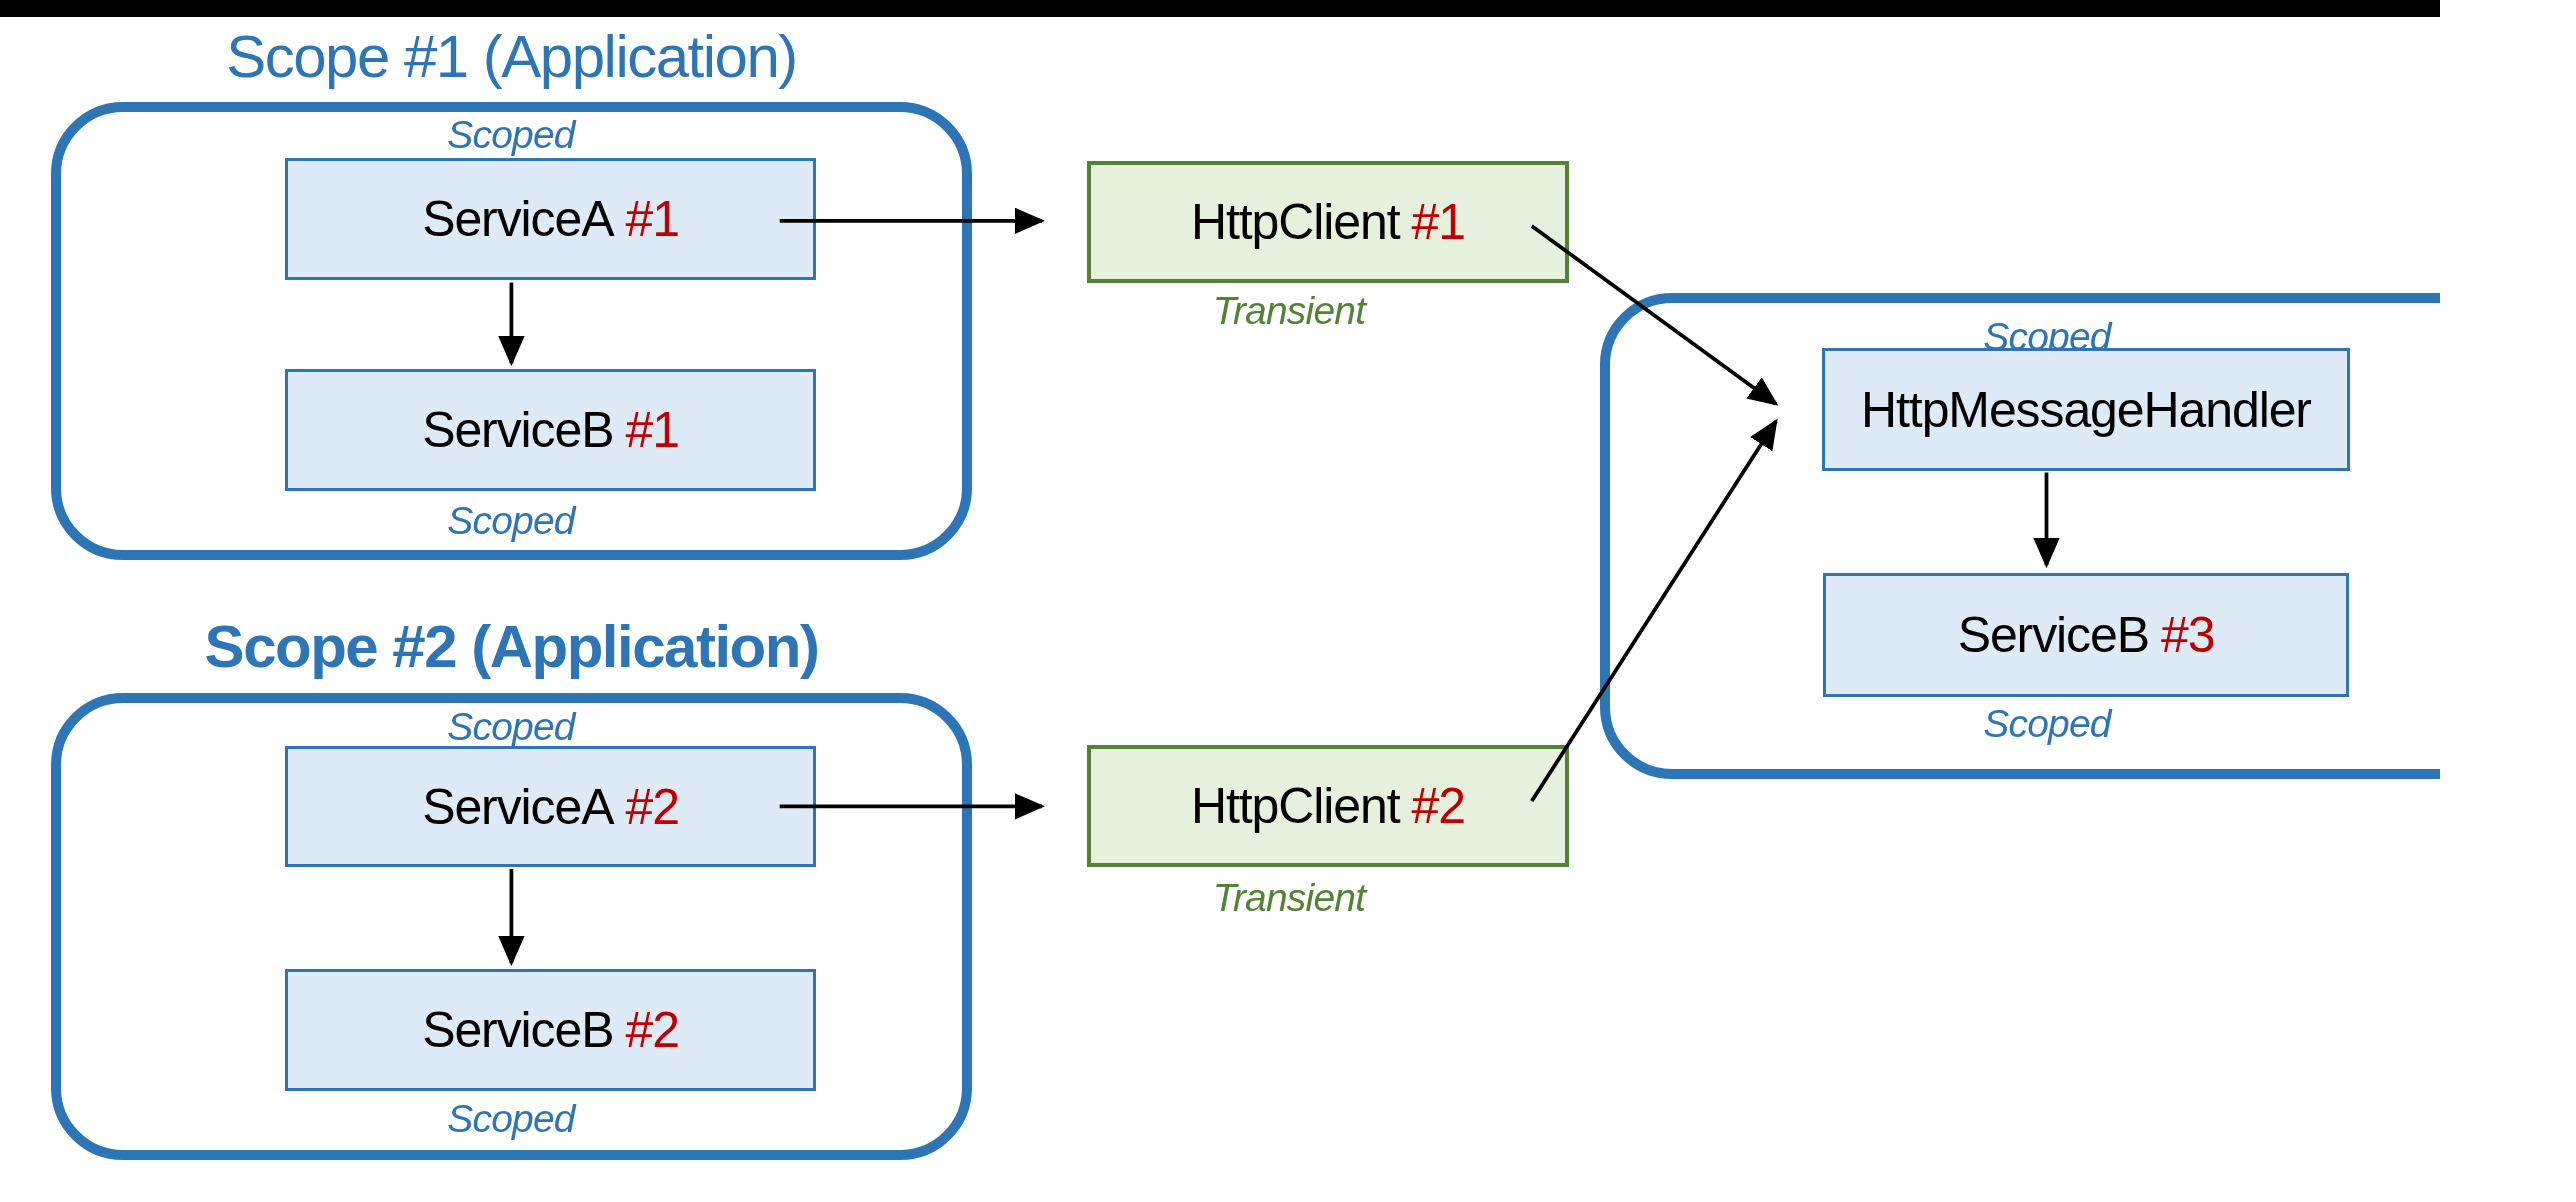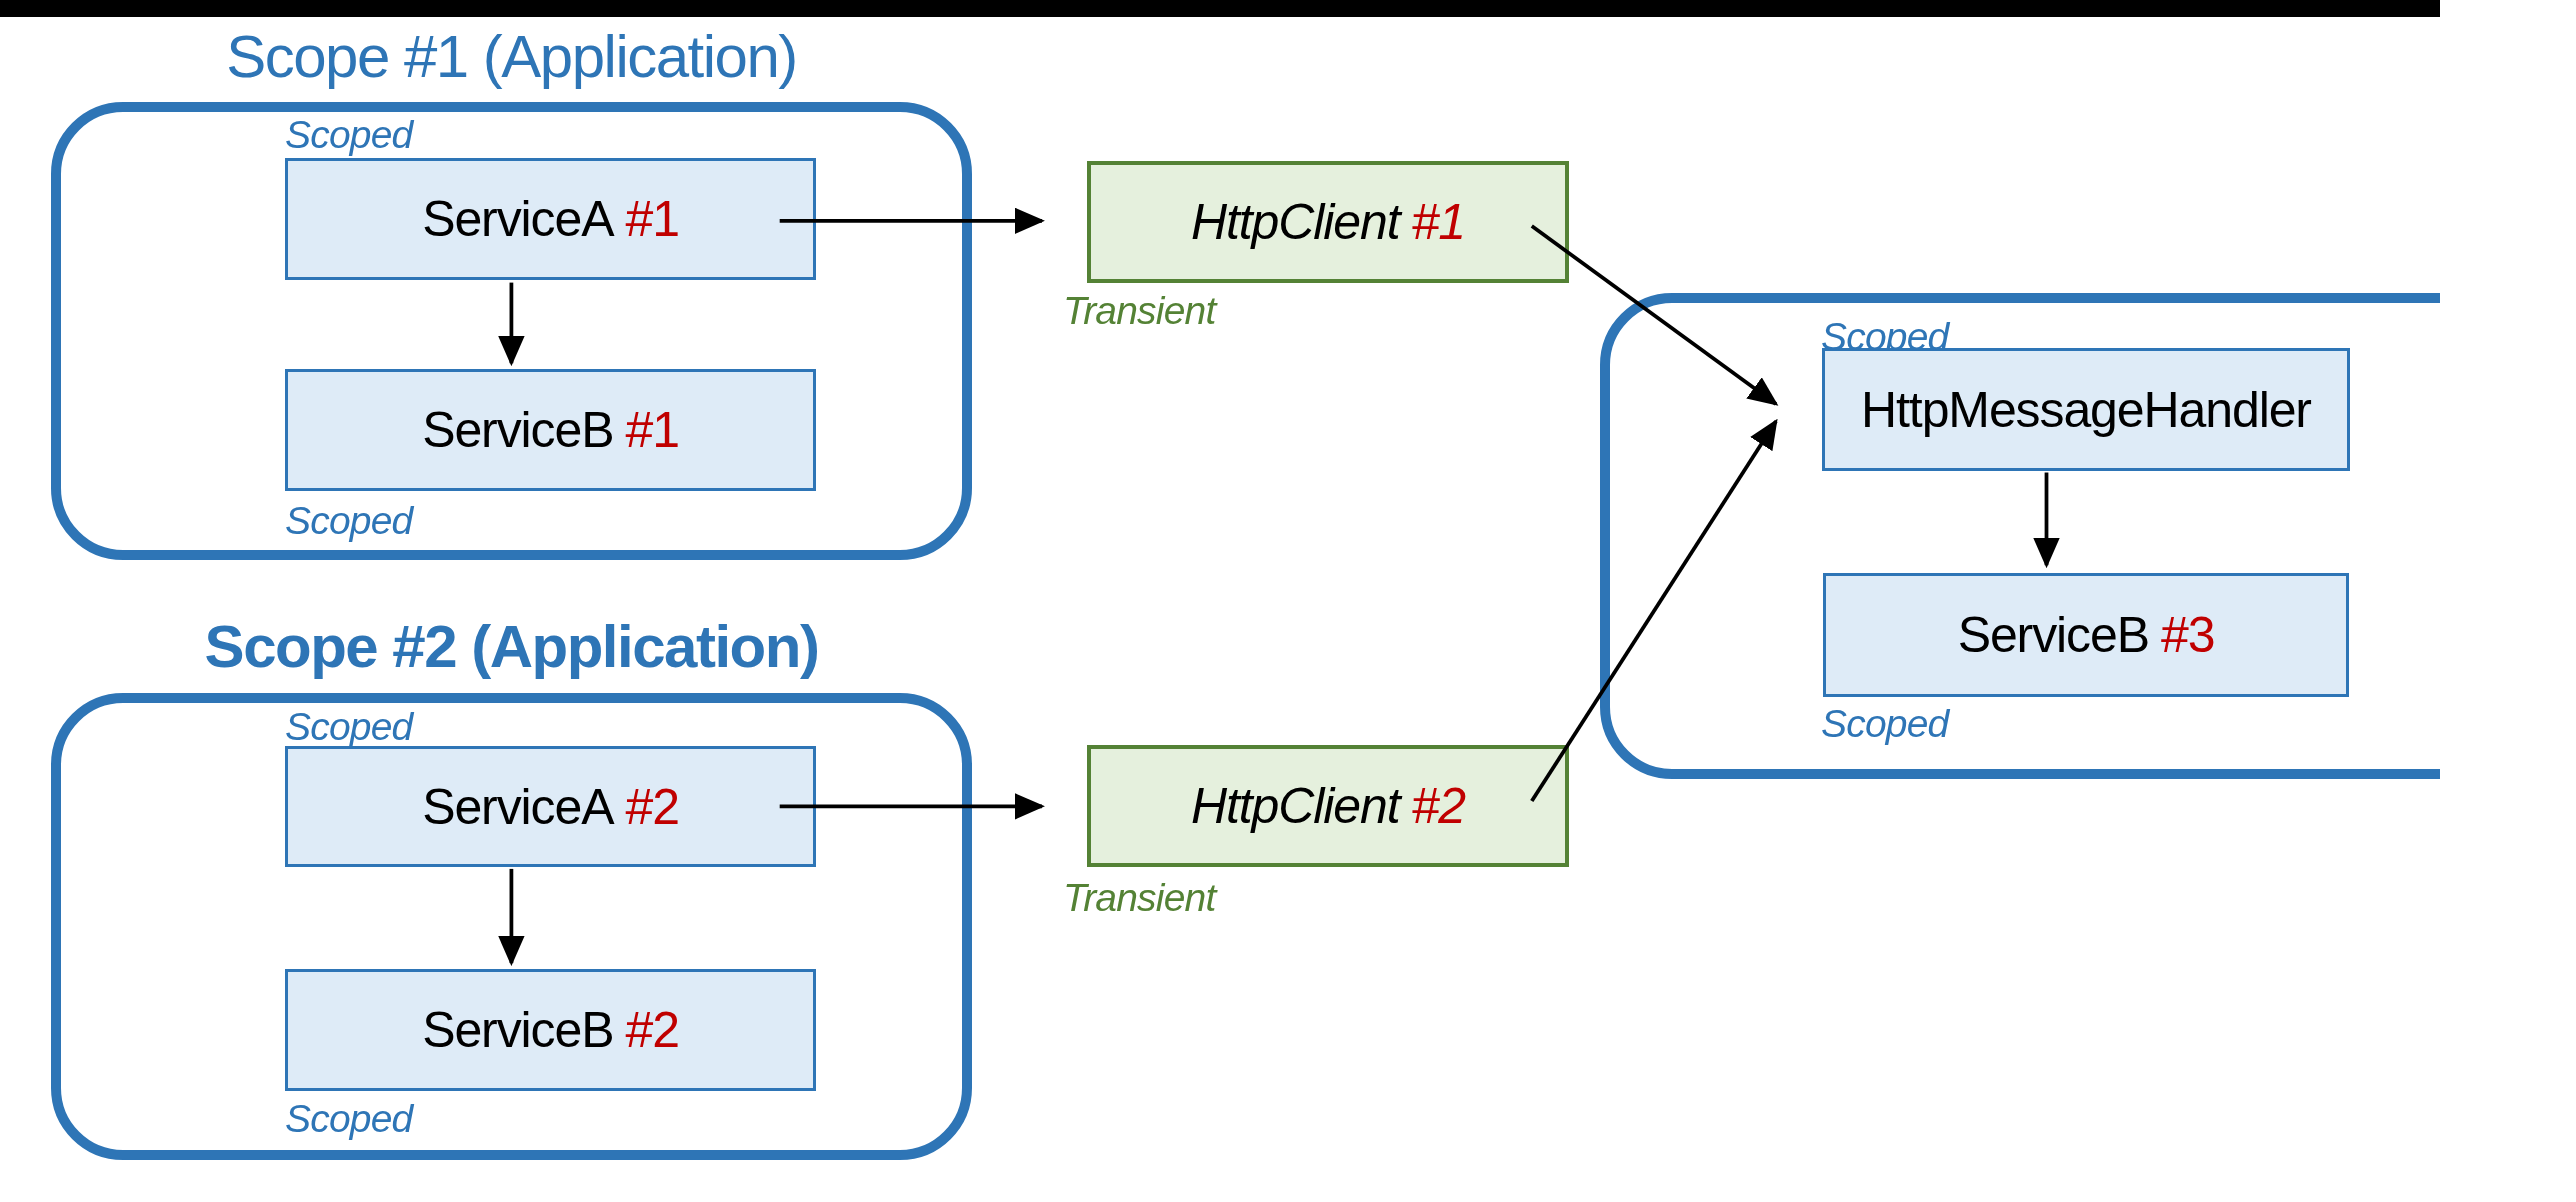--- a/index.html
+++ b/index.html
@@ -17,33 +17,33 @@
 
   .scope-container{
     position:absolute; border:10.6px solid var(--blue); border-radius:72px;
     background:transparent; box-sizing:border-box;
   }
   .scope-title{
     position:absolute; text-align:center; color:var(--blue);
     font-size:60px; letter-spacing:-1.5px; line-height:1; white-space:nowrap;
   }
   .lifetime-label{
-    position:absolute; font-style:italic;
+    position:absolute; text-align:center; font-style:italic;
     font-size:39px; line-height:1; letter-spacing:-0.8px; white-space:nowrap;
   }
   .lifetime-label.scoped{color:var(--blue);}
   .lifetime-label.transient{color:var(--green);}
 
   .node{
     position:absolute; box-sizing:border-box; display:flex;
     align-items:center; justify-content:center;
     font-size:50px; letter-spacing:-1.1px; color:var(--black); white-space:nowrap;margin-left:39px;
   }
   .node.service{background:var(--blue-fill); border:3.8px solid var(--blue);}
-  .node.client{background:var(--green-fill); border:4.5px solid var(--green);font-style:italic;}
+  .node.client{background:var(--green-fill); border:4.5px solid var(--green);}
   .inst{color:var(--red); margin-left:0.24em;}
   .inst:empty{display:none;}
 
   svg.edges{position:absolute; left:0; top:0; pointer-events:none;}
   svg.edges line{stroke:var(--black); stroke-width:5;}
 </style>
 </head>
 <body>
 
 <div class="canvas">

